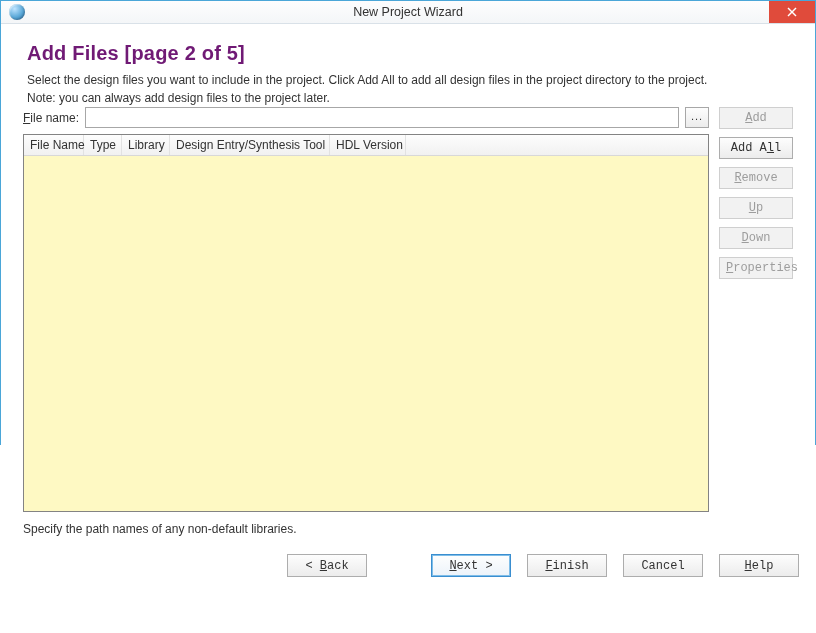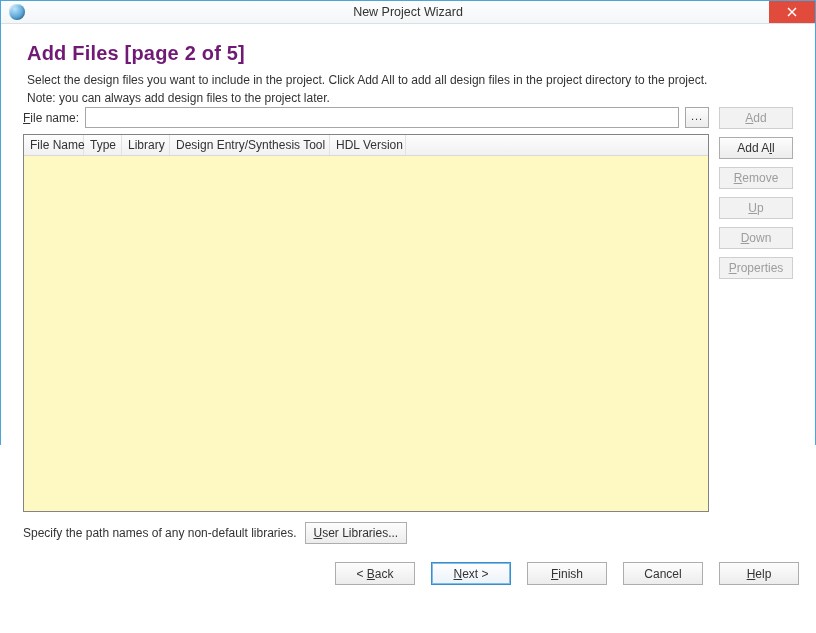--- a/index.html
+++ b/index.html
@@ -116,21 +116,21 @@
     display: flex;
     flex-direction: column;
     gap: 8px;
     padding-top: 0;
   }
   .btn {
     height: 22px;
     border: 1px solid #adadad;
     background: linear-gradient(#fdfdfd,#ececec);
     color: #333;
-    font-family: Liberation Sans, sans-serif;
+    font-family: Liberation Mono, monospace;
     font-size: 12px;
     cursor: pointer;
     padding: 0 6px;
   }
   .btn.disabled {
     color: #9d9d9d;
     background: #f2f2f2;
     border-color: #cfcfcf;
     cursor: default;
   }
@@ -184,20 +184,21 @@
     padding: 10px 16px 14px 16px;
   }
   .footer .btn {
     width: 80px;
     height: 23px;
   }
   .footer .btn.primary {
     border: 1px solid #3a8ed0;
     box-shadow: 0 0 0 1px #7ebde8 inset;
     background: linear-gradient(#fefefe,#ecf3fa);
+    margin-left: 48px;
   }
 </style>
 </head>
 <body>
 
 <div class="window">
 
   <div class="titlebar">
     <div class="app-icon"></div>
     <div class="title">New Project Wizard</div>
@@ -231,21 +232,20 @@
             <div class="th" style="width:38px">Type</div>
             <div class="th" style="width:48px">Library</div>
             <div class="th" style="width:160px">Design Entry/Synthesis Tool</div>
             <div class="th" style="width:76px">HDL Version</div>
             <div class="th filler"></div>
           </div>
         </div>
 
         <div class="libraries-row">
           <span>Specify the path names of any non-default libraries.</span>
-          <button class="user-lib-btn"><span style="text-decoration:underline">U</span>ser Libraries...</button>
         </div>
 
       </div>
 
       <div class="side-col">
         <button class="btn disabled"><span class="u">A</span>dd</button>
         <button class="btn">Add A<span class="u">l</span>l</button>
         <button class="btn disabled"><span class="u">R</span>emove</button>
         <button class="btn disabled"><span class="u">U</span>p</button>
         <button class="btn disabled"><span class="u">D</span>own</button>

